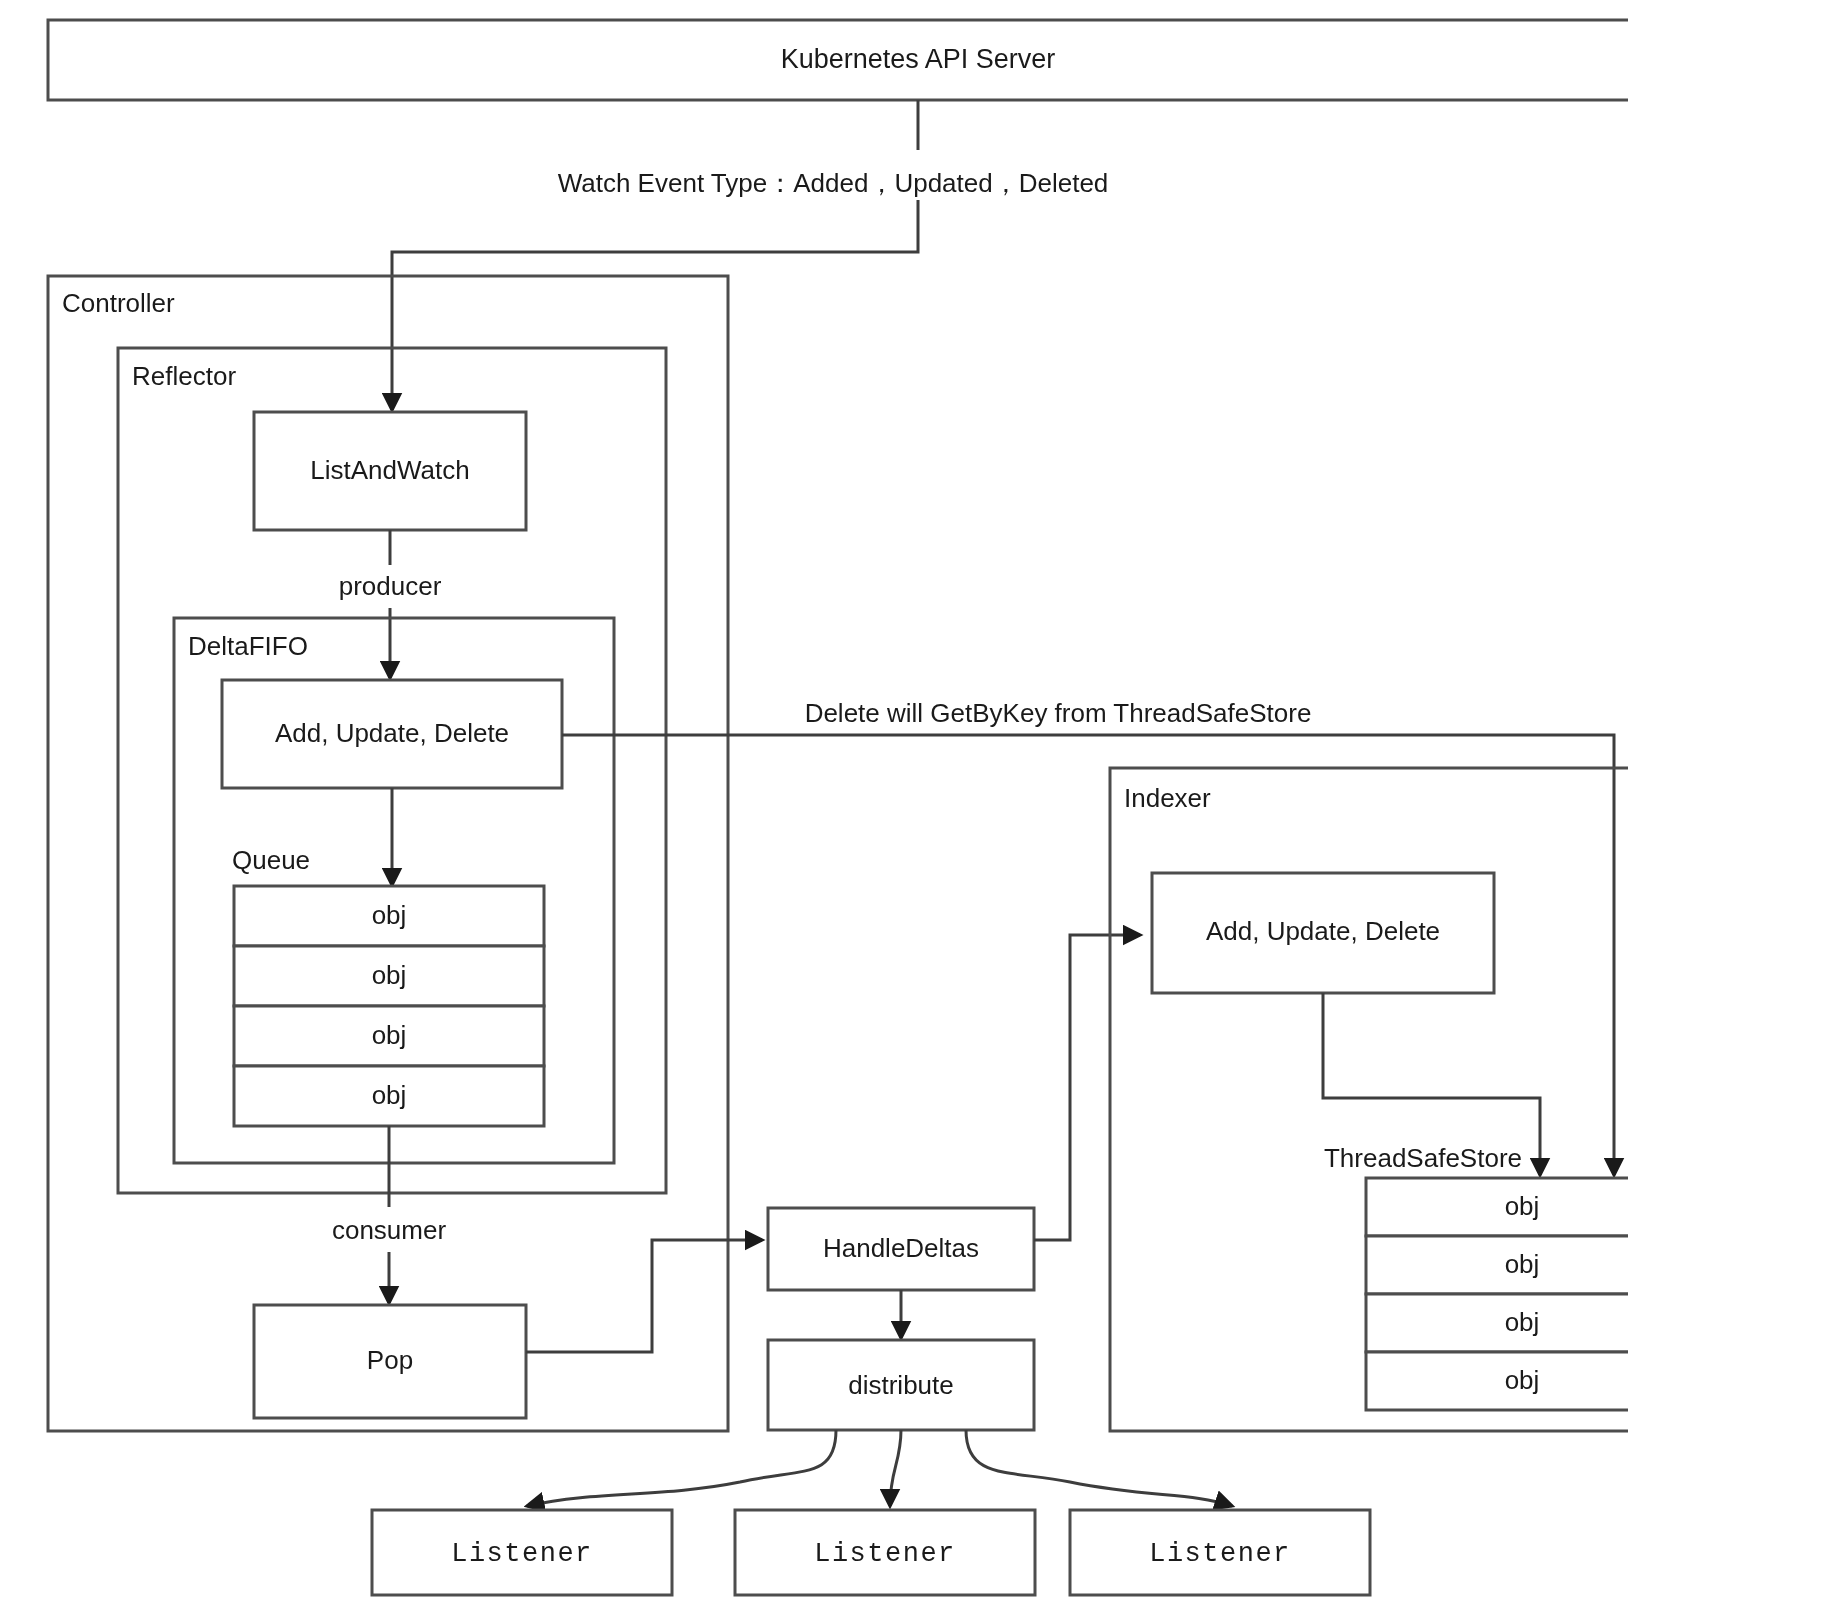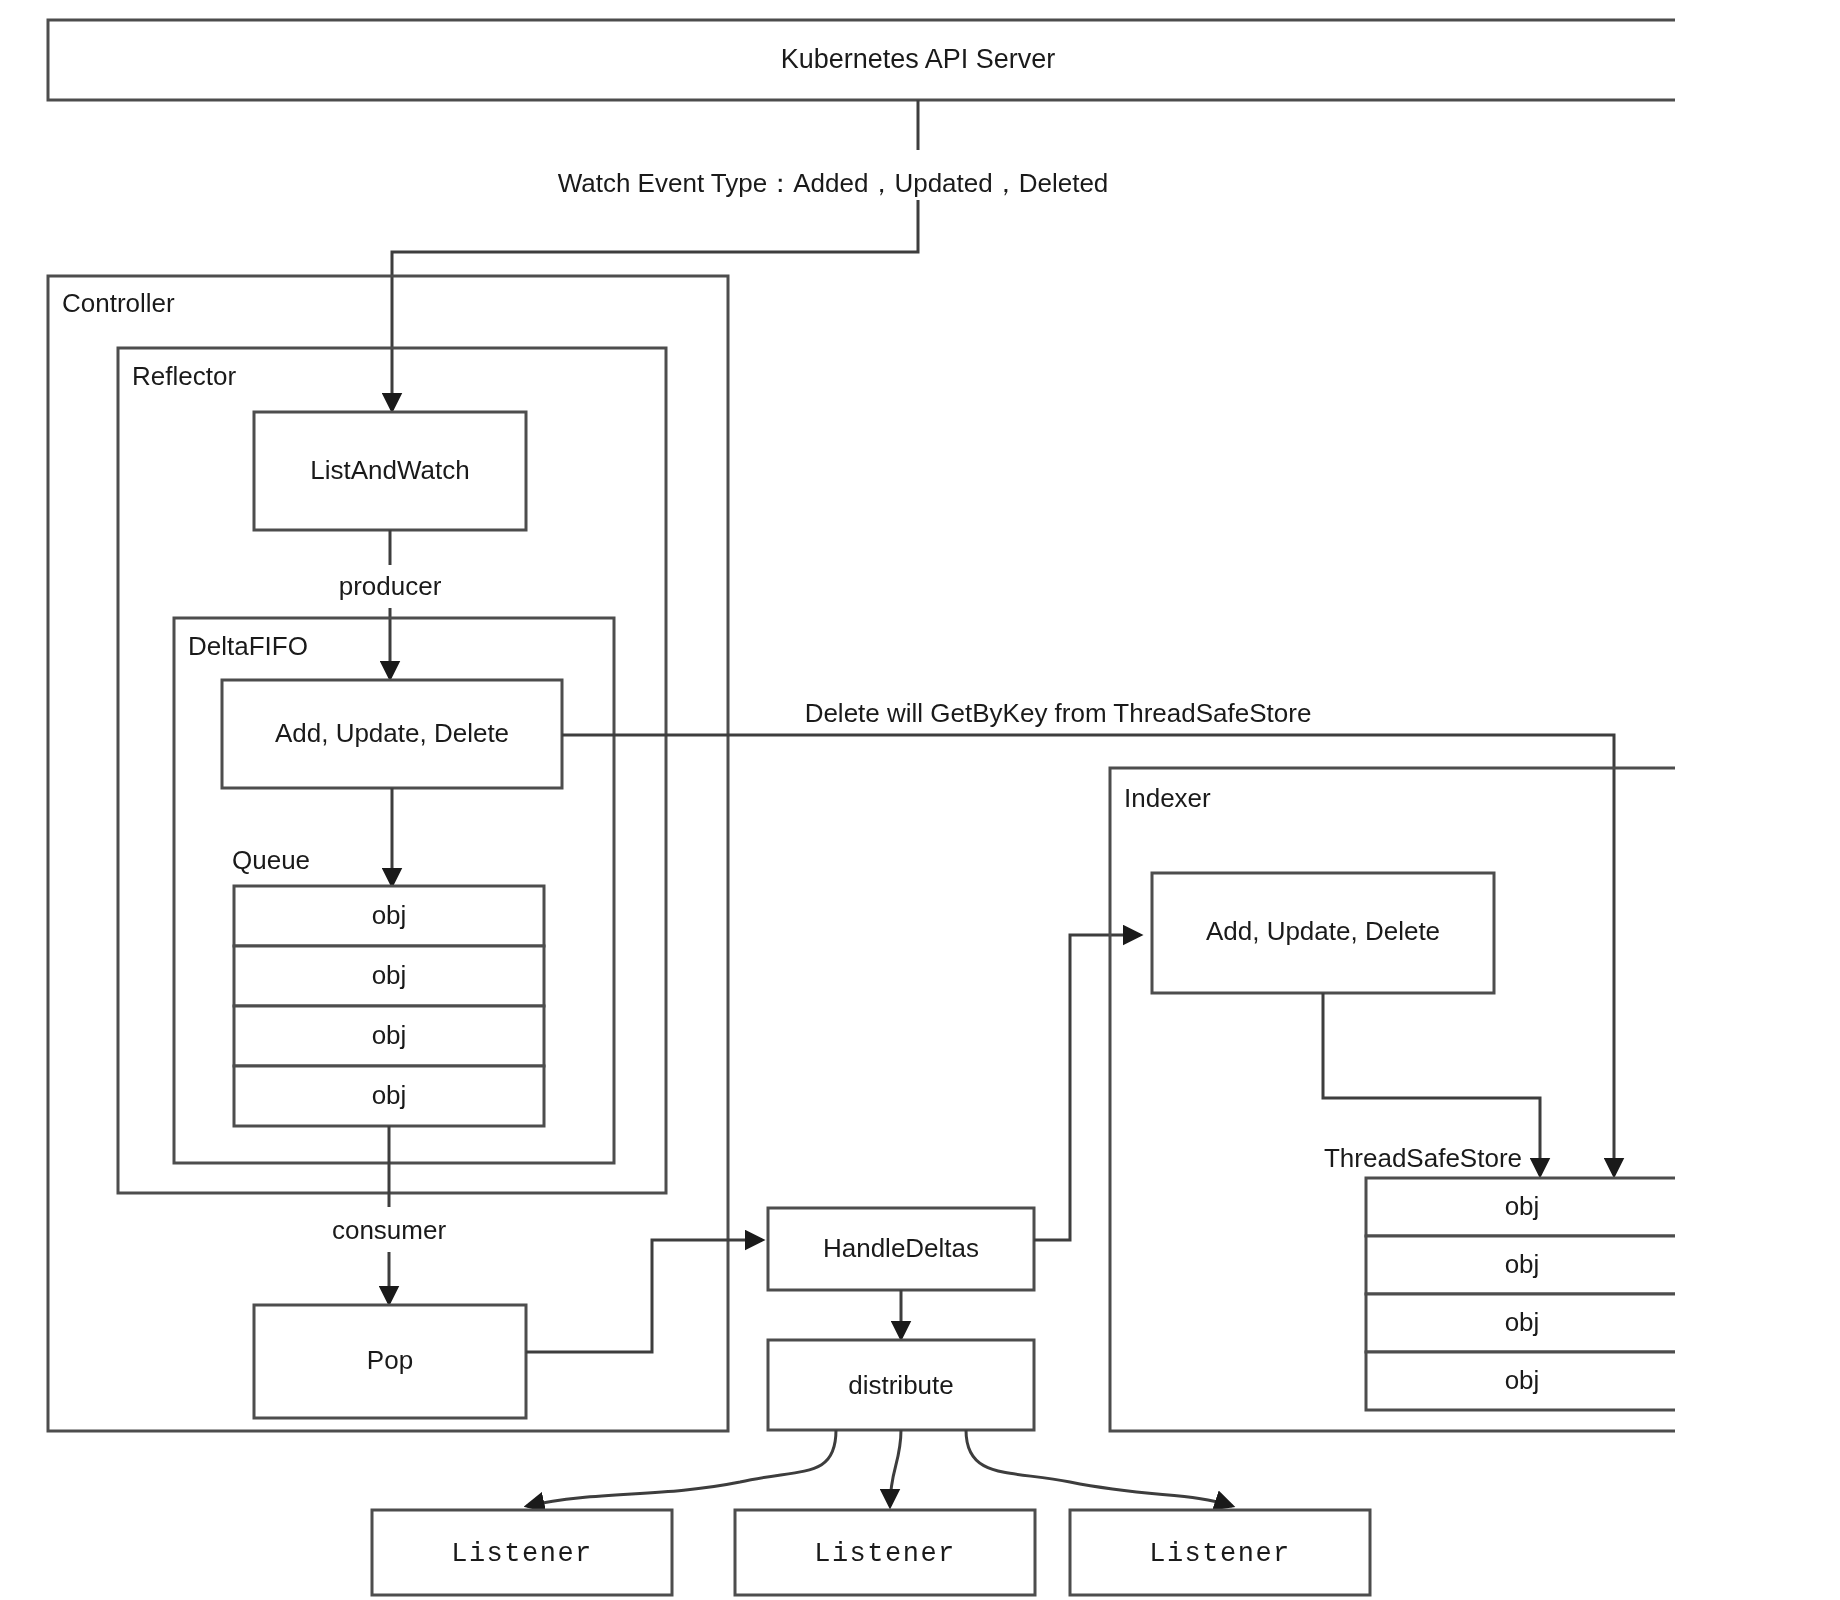--- a/index.html
+++ b/index.html
@@ -7,21 +7,20 @@
     padding: 0;
     background: #ffffff;
   }
   #canvas {
     position: relative;
     width: 1628px;
     height: 1600px;
     background: #ffffff;
     font-family: "Liberation Sans", sans-serif;
     overflow: hidden;
-    padding-left: 47px;
   }
   svg#diagram {
     position: absolute;
     top: 0; left: 0;
     width: 1840px;
     height: 1600px;
   }
   .node-box {
     fill: #ffffff;
     stroke: #4d4d4d;

